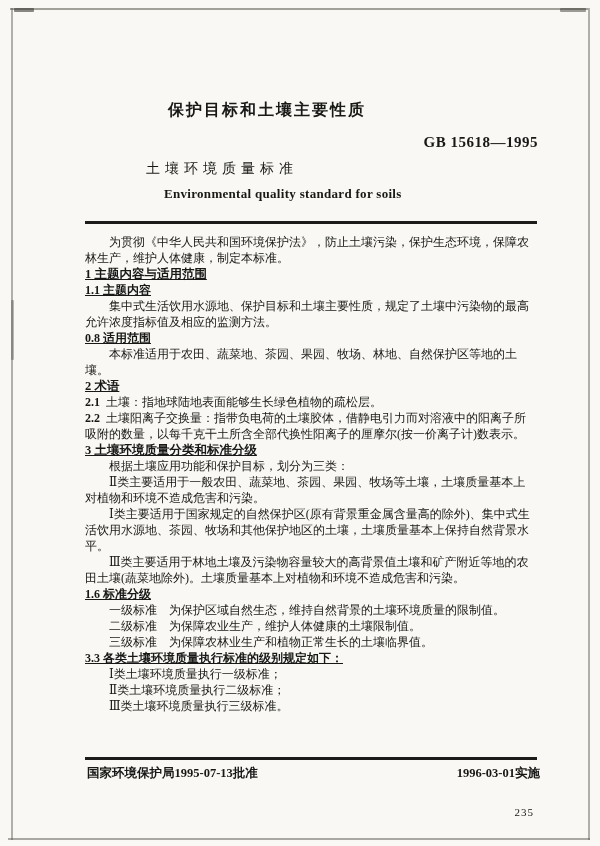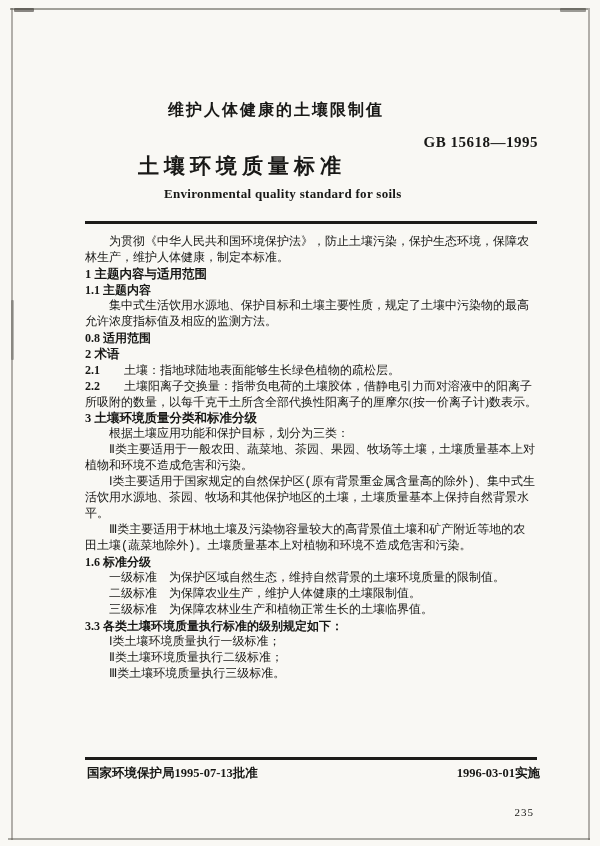--- a/index.html
+++ b/index.html
@@ -28,41 +28,41 @@
 
   .std-label{
     position:absolute;left:168px;top:100px;
     font-size:16px;font-weight:bold;letter-spacing:2px;
   }
   .std-code{
     position:absolute;right:62px;top:134px;
     font-size:15px;font-weight:bold;letter-spacing:.5px;
   }
   .title-cn{
-    position:absolute;left:134px;top:148px;margin:4px;
-    font-size:21px;font-weight:bold;letter-spacing:5px;
+    position:absolute;left:134px;top:148px;margin:12px;
+    font-size:14px;font-weight:normal;letter-spacing:5px;
   }
   .title-en{
     position:absolute;left:164px;top:186px;
     font-size:13px;font-weight:bold;letter-spacing:.3px;font-family:Liberation Serif, serif;
   }
   .rule{position:absolute;left:85px;width:452px;background:#1d1c1a;}
   .rule-top{top:221px;height:3px;}
   .rule-bottom{top:757px;height:3px;}
 
   .body-text{
     position:absolute;left:85px;top:234px;width:452px;
     font-size:12px;line-height:16px;
   }
   .body-text p{margin:0;}
-  .p-indent{text-indent:2em;font-family:Liberation Mono, monospace;}
-  .h1,.h2{font-weight:bold;margin:4px 0 2px;}
+  .p-indent{text-indent:2em;}
+  .h1,.h2{font-weight:bold;margin:4px 0 2px;text-decoration:underline;}
   .h1{font-size:12.5px;}
   .h2{font-size:12px;}
-  .clause .num{font-weight:bold;margin-right:24px;}
+  .clause .num{font-weight:bold;margin-right:6px;}
 
   .footer-approval{
     position:absolute;left:87px;top:765px;
     font-size:12.5px;font-weight:bold;
   }
   .footer-impl{
     position:absolute;right:60px;top:765px;
     font-size:12.5px;font-weight:bold;
   }
   .page-number{
@@ -76,34 +76,35 @@
 <div class="page">
 
   <div class="edge edge-top"></div>
   <div class="edge edge-bottom"></div>
   <div class="edge edge-left"></div>
   <div class="edge edge-right"></div>
   <div class="speck speck1"></div>
   <div class="speck speck2"></div>
   <div class="speck speck3"></div>
 
-  <div class="std-label">维护人体健康的土壤限制值</div>
+  <div class="std-label">保护目标和土壤主要性质</div>
   <div class="std-code">GB 15618—1995</div>
   <h1 class="title-cn">土壤环境质量标准</h1>
   <div class="title-en">Environmental quality standard for soils</div>
 
   <div class="rule rule-top"></div>
 
   <div class="body-text">
     <p class="p-indent">为贯彻《中华人民共和国环境保护法》，防止土壤污染，保护生态环境，保障农林生产，维护人体健康，制定本标准。</p>
 
     <p class="h1">1 主题内容与适用范围</p>
     <p class="h2">1.1 主题内容</p>
     <p class="p-indent">集中式生活饮用水源地、保护目标和土壤主要性质，规定了土壤中污染物的最高允许浓度指标值及相应的监测方法。</p>
     <p class="h2">0.8 适用范围</p>
+    <p class="p-indent">本标准适用于农田、蔬菜地、茶园、果园、牧场、林地、自然保护区等地的土壤。</p>
 
     <p class="h1">2 术语</p>
     <p class="clause"><span class="num">2.1</span><span>土壤：指地球陆地表面能够生长绿色植物的疏松层。</span></p>
     <p class="clause"><span class="num">2.2</span><span>土壤阳离子交换量：指带负电荷的土壤胶体，借静电引力而对溶液中的阳离子所吸附的数量，以每千克干土所含全部代换性阳离子的厘摩尔(按一价离子计)数表示。</span></p>
 
     <p class="h1">3 土壤环境质量分类和标准分级</p>
     <p class="p-indent">根据土壤应用功能和保护目标，划分为三类：</p>
     <p class="p-indent">Ⅱ类主要适用于一般农田、蔬菜地、茶园、果园、牧场等土壤，土壤质量基本上对植物和环境不造成危害和污染。</p>
     <p class="p-indent">Ⅰ类主要适用于国家规定的自然保护区(原有背景重金属含量高的除外)、集中式生活饮用水源地、茶园、牧场和其他保护地区的土壤，土壤质量基本上保持自然背景水平。</p>
     <p class="p-indent">Ⅲ类主要适用于林地土壤及污染物容量较大的高背景值土壤和矿产附近等地的农田土壤(蔬菜地除外)。土壤质量基本上对植物和环境不造成危害和污染。</p>

